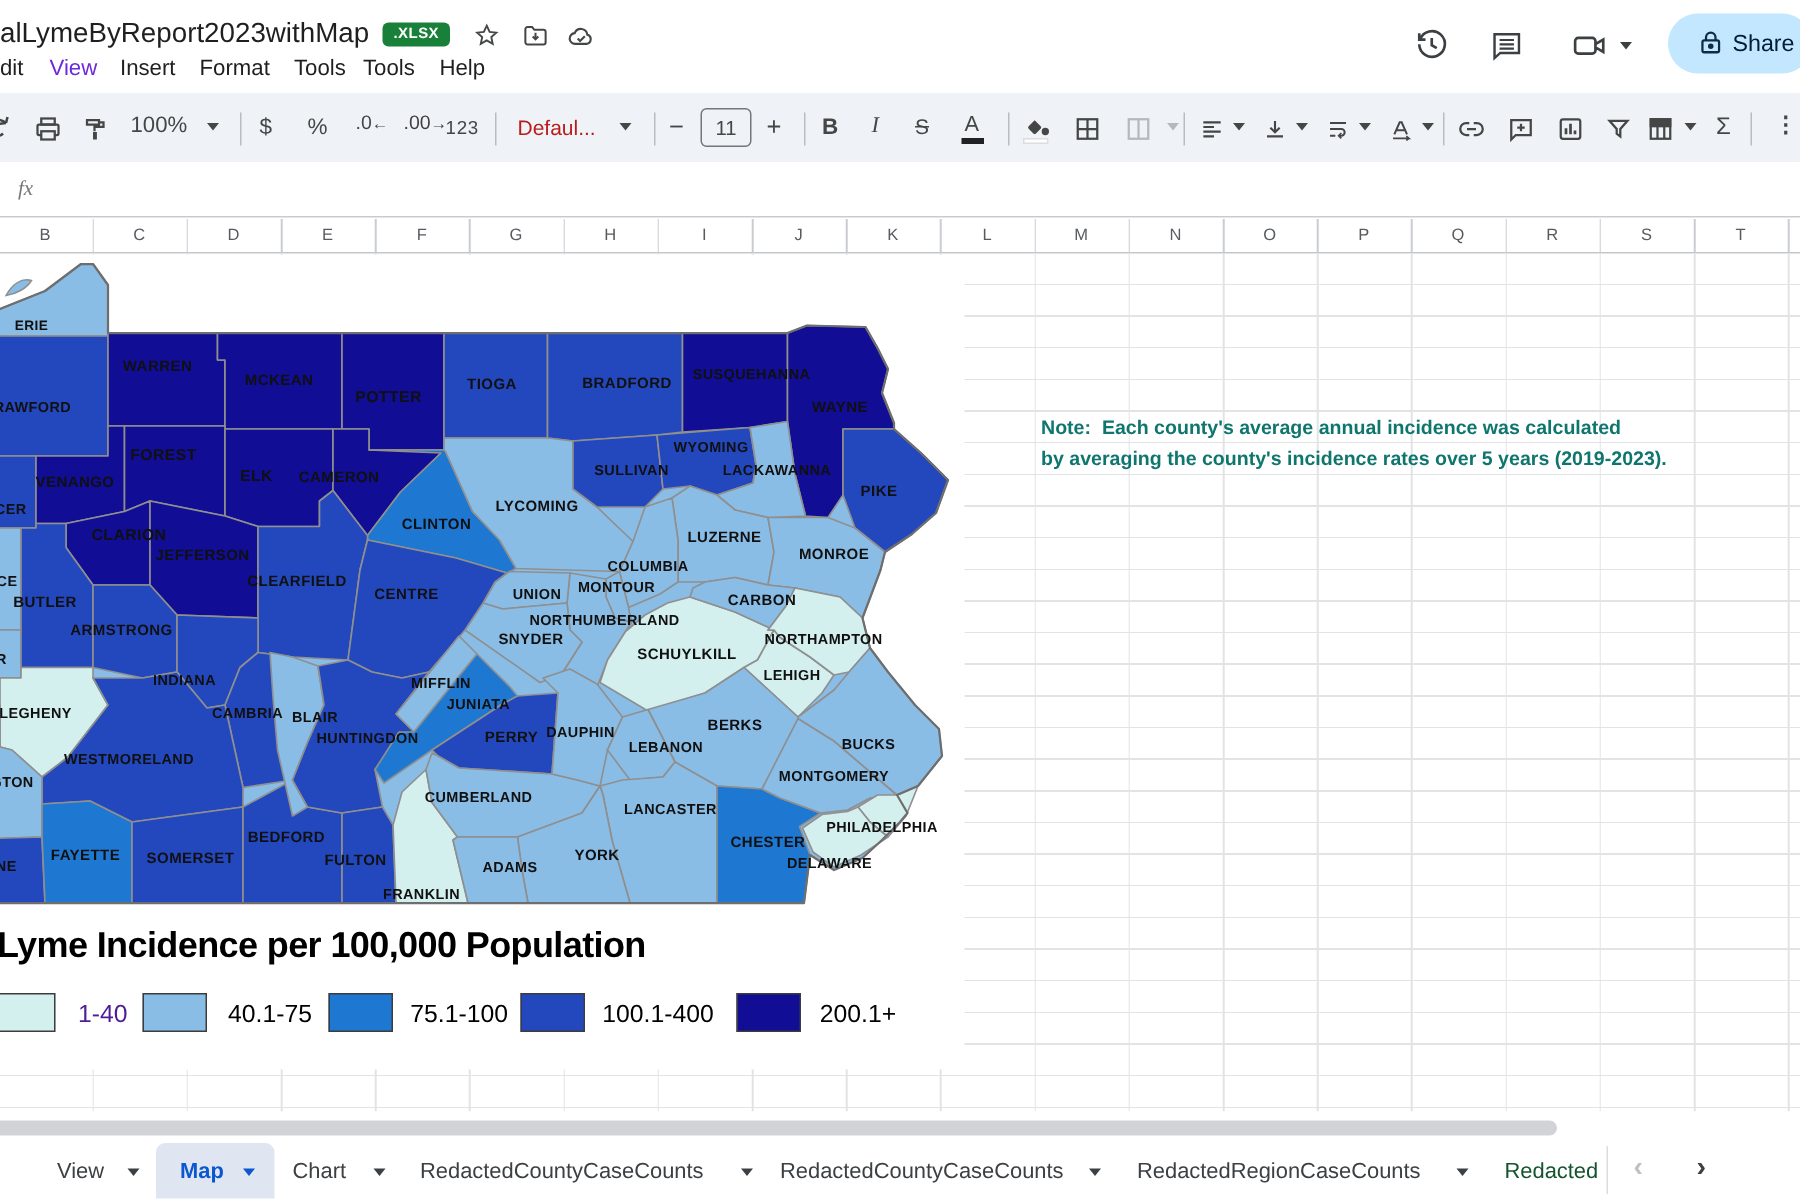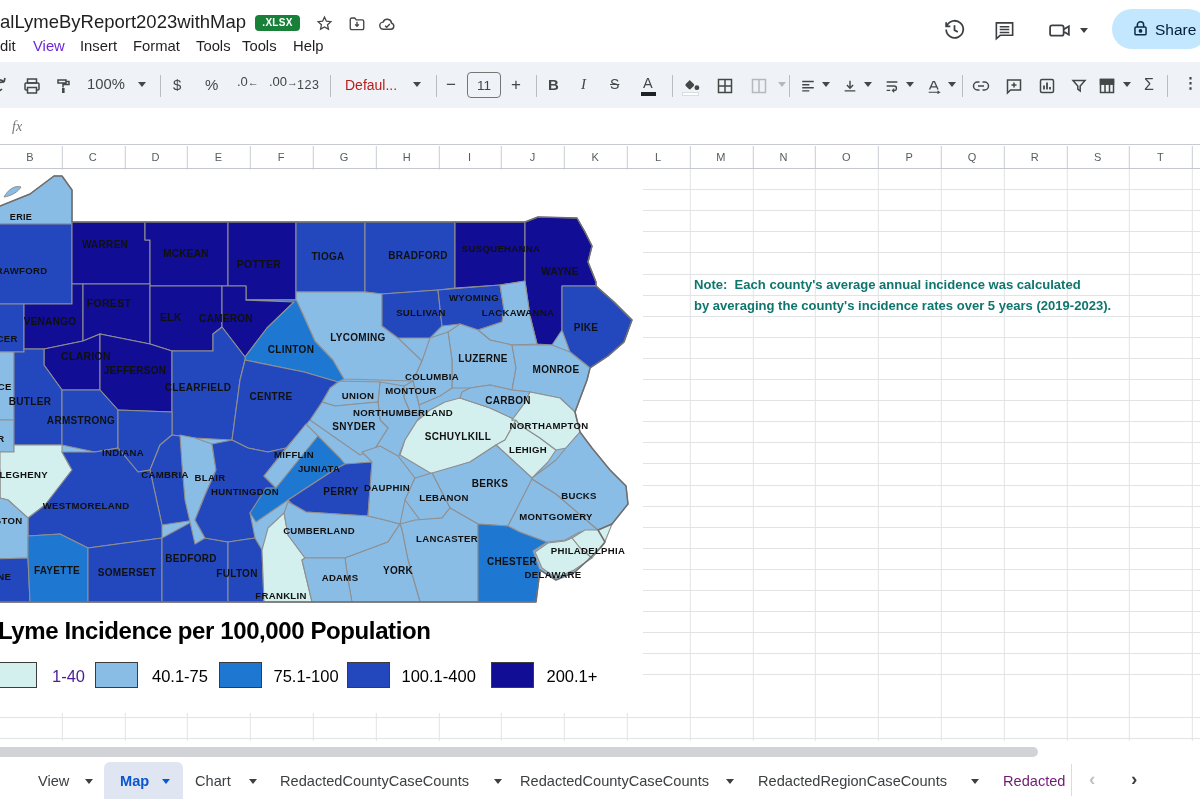--- a/index.html
+++ b/index.html
@@ -333,15 +333,15 @@
 <div style="position:absolute;left:120px;top:773px;font-size:14.6px;color:#0b57d0;font-weight:bold;white-space:nowrap">Map</div>
 <div style="position:absolute;left:162px;top:779px;width:0;height:0;border-left:4.5px solid transparent;border-right:4.5px solid transparent;border-top:5px solid #0b57d0"></div>
 <div style="position:absolute;left:195px;top:773px;font-size:14.6px;color:#3c4043;font-weight:500;white-space:nowrap">Chart</div>
 <div style="position:absolute;left:249px;top:779px;width:0;height:0;border-left:4.5px solid transparent;border-right:4.5px solid transparent;border-top:5px solid #3c4043"></div>
 <div style="position:absolute;left:280px;top:773px;font-size:14.6px;color:#3c4043;font-weight:500;white-space:nowrap">RedactedCountyCaseCounts</div>
 <div style="position:absolute;left:494px;top:779px;width:0;height:0;border-left:4.5px solid transparent;border-right:4.5px solid transparent;border-top:5px solid #3c4043"></div>
 <div style="position:absolute;left:520px;top:773px;font-size:14.6px;color:#3c4043;font-weight:500;white-space:nowrap">RedactedCountyCaseCounts</div>
 <div style="position:absolute;left:726px;top:779px;width:0;height:0;border-left:4.5px solid transparent;border-right:4.5px solid transparent;border-top:5px solid #3c4043"></div>
 <div style="position:absolute;left:758px;top:773px;font-size:14.6px;color:#3c4043;font-weight:500;white-space:nowrap">RedactedRegionCaseCounts</div>
 <div style="position:absolute;left:971px;top:779px;width:0;height:0;border-left:4.5px solid transparent;border-right:4.5px solid transparent;border-top:5px solid #3c4043"></div>
-<div style="position:absolute;left:1003px;top:773px;font-size:14.6px;color:#701a75;font-weight:500;white-space:nowrap">Redacted</div>
+<div style="position:absolute;left:1003px;top:773px;font-size:14.6px;color:#14532d;font-weight:500;white-space:nowrap">Redacted</div>
 <div class="abs" style="left:1071px;top:764px;width:1px;height:32px;background:#dadce0"></div>
 <div class="abs" style="left:1089px;top:768px;font-size:19px;color:#bdc1c6;font-weight:bold">‹</div>
 <div class="abs" style="left:1131px;top:768px;font-size:19px;color:#3c4043;font-weight:bold">›</div>
 </body></html>

